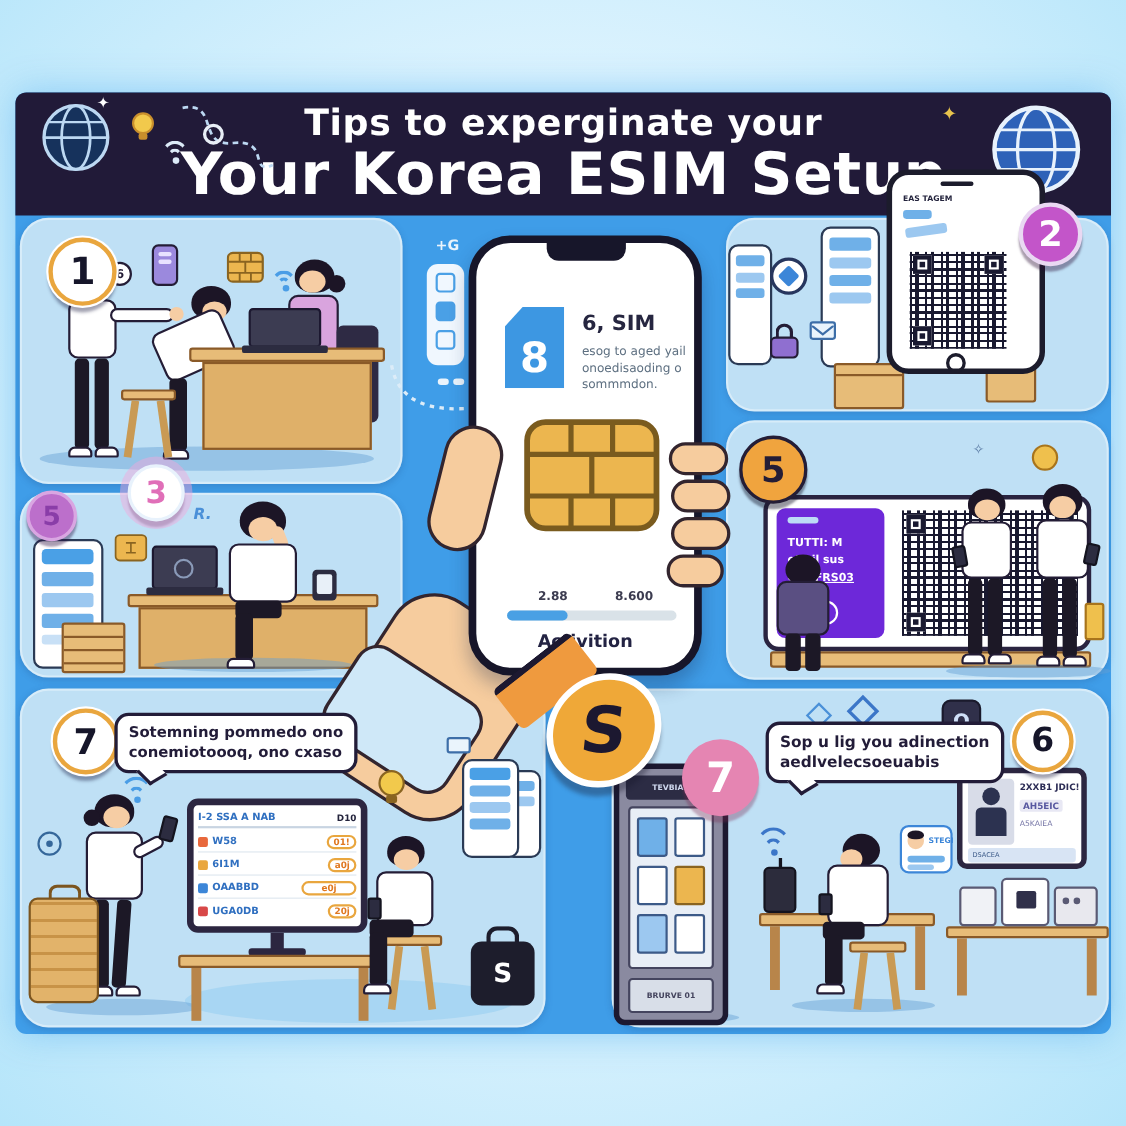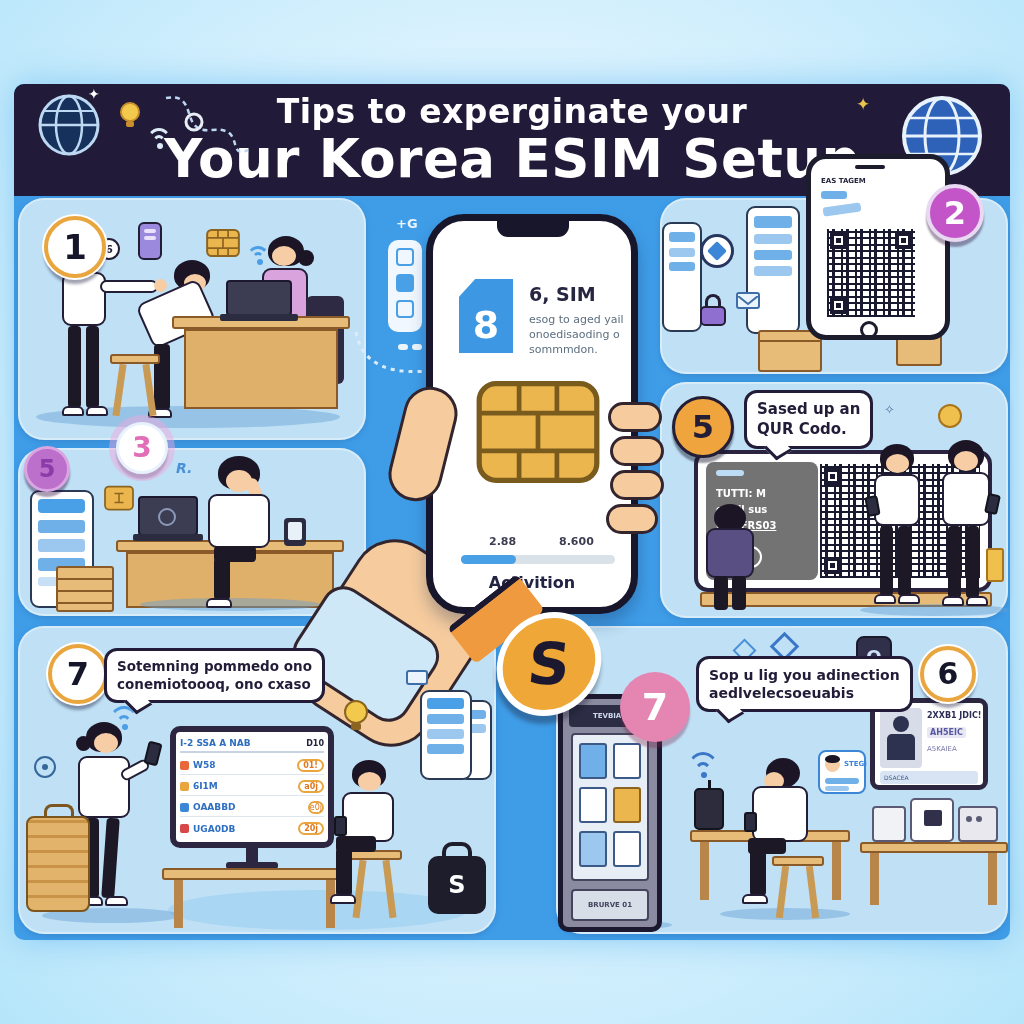--- a/index.html
+++ b/index.html
@@ -221,29 +221,25 @@
   <div class="abs wood" style="left:116px;top:540px;width:228px;height:12px;z-index:3"></div>
   <div class="abs woodd" style="left:126px;top:552px;width:208px;height:56px;z-index:3"></div>
   <div class="abs" style="left:284px;top:518px;width:22px;height:28px;background:#2c2c40;border-radius:4px;z-index:4">
     <div class="abs" style="left:4px;top:4px;width:14px;height:18px;background:#e8f0f8;border-radius:2px"></div>
   </div>
   <div class="abs" style="left:176px;top:460px;font-size:14px;font-weight:800;font-style:italic;color:#4a90d8;z-index:4">R.</div>
   <div class="abs sh" style="left:140px;top:598px;width:180px;height:13px;z-index:3"></div>
 
   <div class="abs panel" style="left:660px;top:382px;width:348px;height:236px"></div>
   <div class="abs badge" style="left:672px;top:396px;width:62px;height:62px;background:#f0a43e;border:3px solid #241d36;color:#241d36;font-size:32px;box-shadow:0 5px 2px rgba(23,22,42,.45);z-index:7">5</div>
-  <div class="abs bubble tl" style="left:744px;top:390px;z-index:8;font-size:15px">
-    <span class="ln">Sased up an</span>
-    <span class="ln">QUR Codo.</span>
-  </div>
   <div class="abs" style="left:884px;top:402px;color:#5f7fa8;font-size:13px;z-index:4">✧</div>
   <div class="abs" style="left:938px;top:404px;width:24px;height:24px;border-radius:50%;background:#efc04d;border:2.5px solid #a8741c;z-index:4"></div>
 
   <div class="abs" style="left:694px;top:450px;width:298px;height:142px;background:#fff;border:4px solid #2a2440;border-radius:14px;z-index:4">
-    <div class="abs" style="left:8px;top:8px;width:112px;height:118px;background:#737373;border-radius:8px">
+    <div class="abs" style="left:8px;top:8px;width:98px;height:118px;background:#6d28d9;border-radius:8px">
       <div class="abs" style="left:10px;top:26px;font-size:10px;font-weight:800;color:#fff">TUTTI: M</div>
       <div class="abs" style="left:10px;top:42px;font-size:10px;font-weight:800;color:#fff">et oil sus</div>
       <div class="abs" style="left:10px;top:58px;font-size:10px;font-weight:800;color:#fff;text-decoration:underline">CTIFFRS03</div>
       <div class="abs" style="left:34px;top:84px;width:22px;height:22px;border:2.5px solid #fff;border-radius:50%"></div>
       <div class="abs" style="left:10px;top:8px;width:28px;height:6px;background:#bcdcf6;border-radius:3px"></div>
     </div>
     <div class="abs qrn" style="left:122px;top:10px;width:160px;height:114px">
       <div class="eye" style="left:4px;top:4px"></div>
       <div class="eye" style="right:4px;top:4px"></div>
       <div class="eye" style="left:4px;bottom:4px"></div>
@@ -377,21 +373,21 @@
       <span style="font-size:8px;font-weight:800;color:#e07820;border:2px solid #e9a63e;border-radius:7px;padding:0 4px">01!</span>
     </div>
     <div class="abs" style="left:4px;top:45px;width:144px;height:19px;border-bottom:1.5px solid #dde6ee;display:flex;align-items:center">
       <span style="width:9px;height:9px;background:#e9a63e;border-radius:2px;margin-right:4px"></span>
       <span style="font-size:9px;font-weight:700;color:#2f6fc0;flex:1">6I1M</span>
       <span style="font-size:8px;font-weight:800;color:#e07820;border:2px solid #e9a63e;border-radius:7px;padding:0 4px">a0j</span>
     </div>
     <div class="abs" style="left:4px;top:66px;width:144px;height:19px;border-bottom:1.5px solid #dde6ee;display:flex;align-items:center">
       <span style="width:9px;height:9px;background:#3c86d8;border-radius:2px;margin-right:4px"></span>
       <span style="font-size:9px;font-weight:700;color:#2f6fc0;flex:1">OAABBD</span>
-      <span style="font-size:8px;font-weight:400;color:#e07820;border:2px solid #e9a63e;border-radius:7px;padding:0 0">e0j</span>
+      <span style="font-size:8px;font-weight:700;color:#e07820;border:2px solid #e9a63e;border-radius:7px;padding:0 16px">e0j</span>
     </div>
     <div class="abs" style="left:4px;top:87px;width:144px;height:19px;display:flex;align-items:center">
       <span style="width:9px;height:9px;background:#d84848;border-radius:2px;margin-right:4px"></span>
       <span style="font-size:9px;font-weight:700;color:#2f6fc0;flex:1">UGA0DB</span>
       <span style="font-size:8px;font-weight:800;color:#e07820;border:2px solid #e9a63e;border-radius:7px;padding:0 4px">20j</span>
     </div>
   </div>
   <div class="abs" style="left:246px;top:848px;width:12px;height:16px;background:#2c2640;z-index:4"></div>
   <div class="abs" style="left:226px;top:862px;width:52px;height:7px;background:#2c2640;border-radius:3px;z-index:4"></div>
   <div class="abs wood" style="left:162px;top:868px;width:186px;height:12px;z-index:4"></div>

